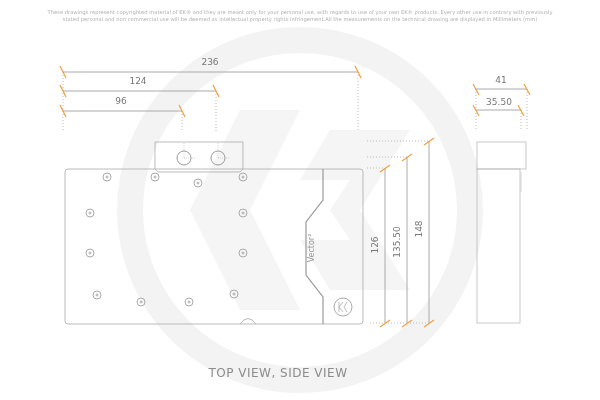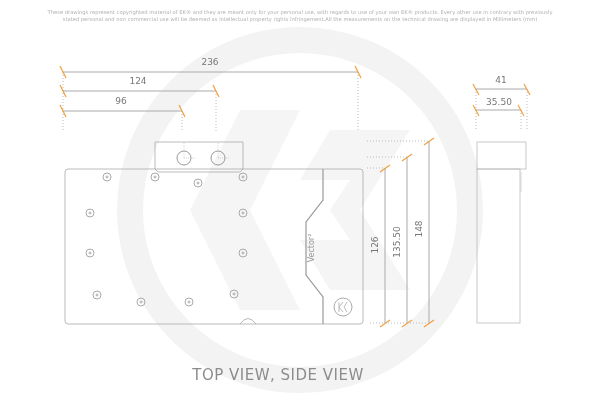--- a/index.html
+++ b/index.html
@@ -1,18 +1,18 @@
 <!DOCTYPE html>
 <html><head>
 <meta charset="utf-8">
 <style>
   html, body { margin:0; padding:0; background:#ffffff; }
   body { width:600px; height:400px; position:relative; overflow:hidden; font-family:"DejaVu Sans", sans-serif; }
   .disclaimer { position:absolute; left:0; top:9px; width:600px; text-align:center; font-size:5.2px; line-height:7px; color:#b0b0b0; }
-  .title { position:absolute; left:0; top:366px; width:556px; text-align:center; font-size:15px; letter-spacing:0.5px; color:#8c8c8c; font-family:"DejaVu Sans", sans-serif; }
+  .title { position:absolute; left:0; top:366px; width:556px; text-align:center; font-size:12px; letter-spacing:0.5px; color:#8c8c8c; font-family:"DejaVu Sans", sans-serif; }
   svg { position:absolute; left:0; top:0; }
   .dim-text { font-family:"DejaVu Sans", sans-serif; font-size:9px; fill:#777; }
 </style>
 </head>
 <body>
 
 <div class="disclaimer">
   <div>These drawings represent copyrighted material of EK® and they are meant only for your personal use, with regards to use of  your own EK® products. Every other use in contrary with previously</div>
   <div>stated personal and non commercial use will be deemed as intellectual property rights infringement.All the measurements on the technical drawing are displayed in Millimeters (mm)</div>
 </div>

